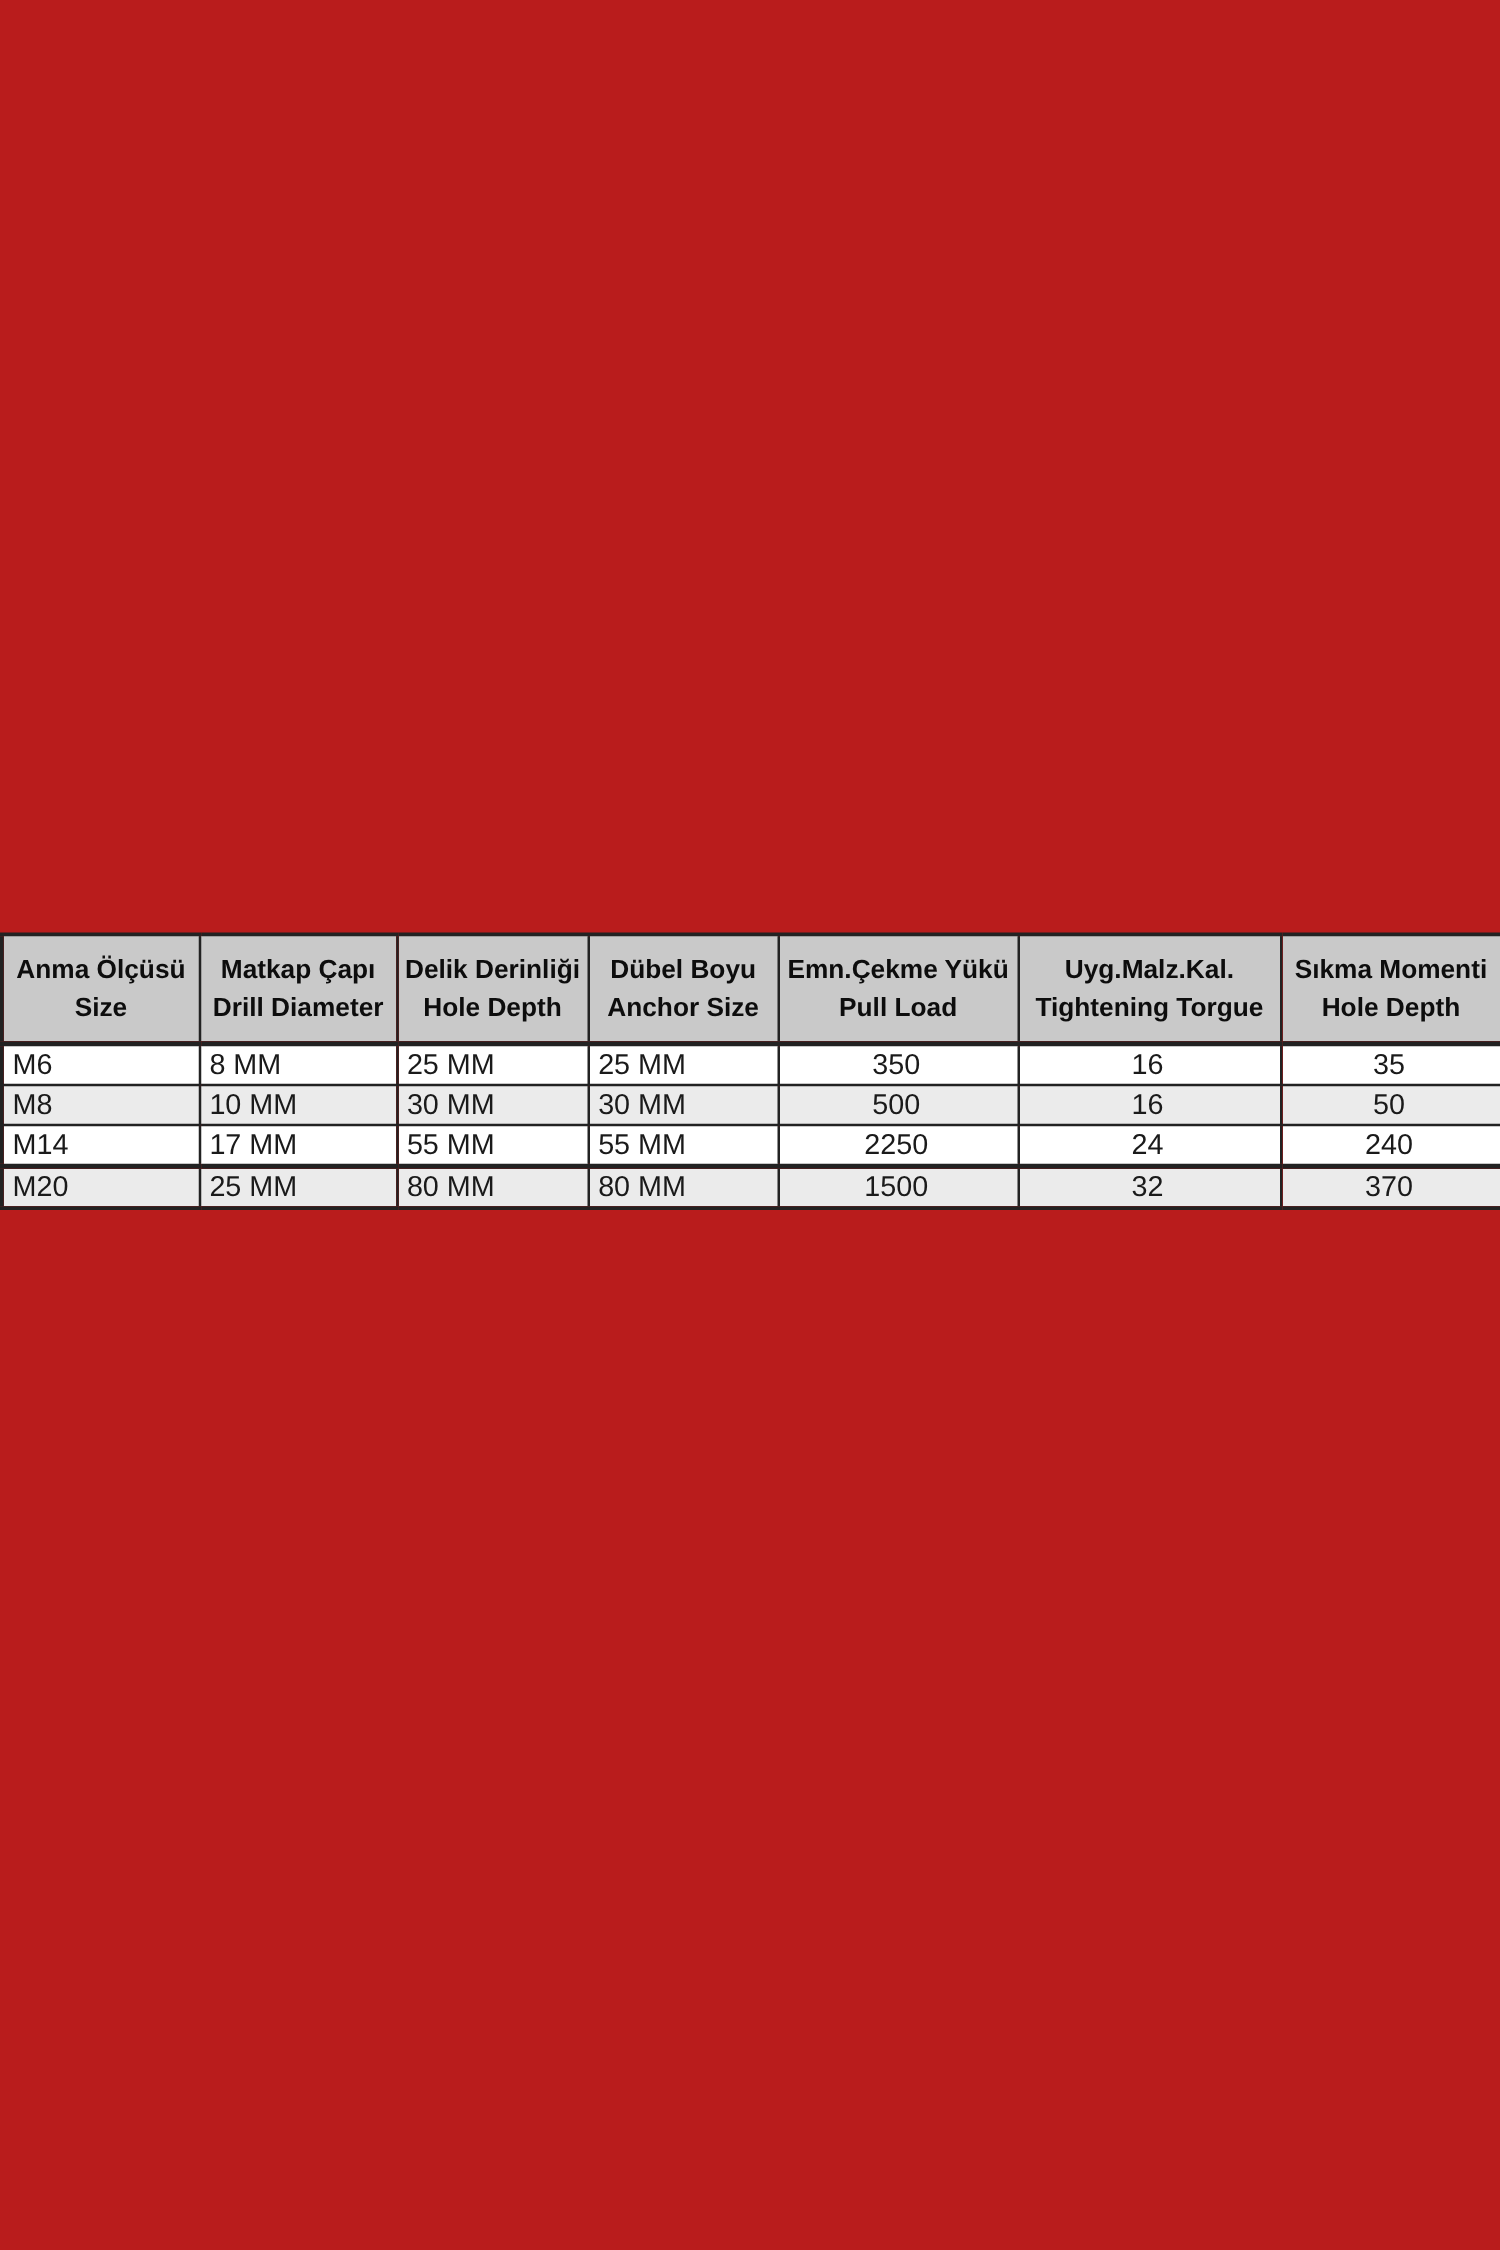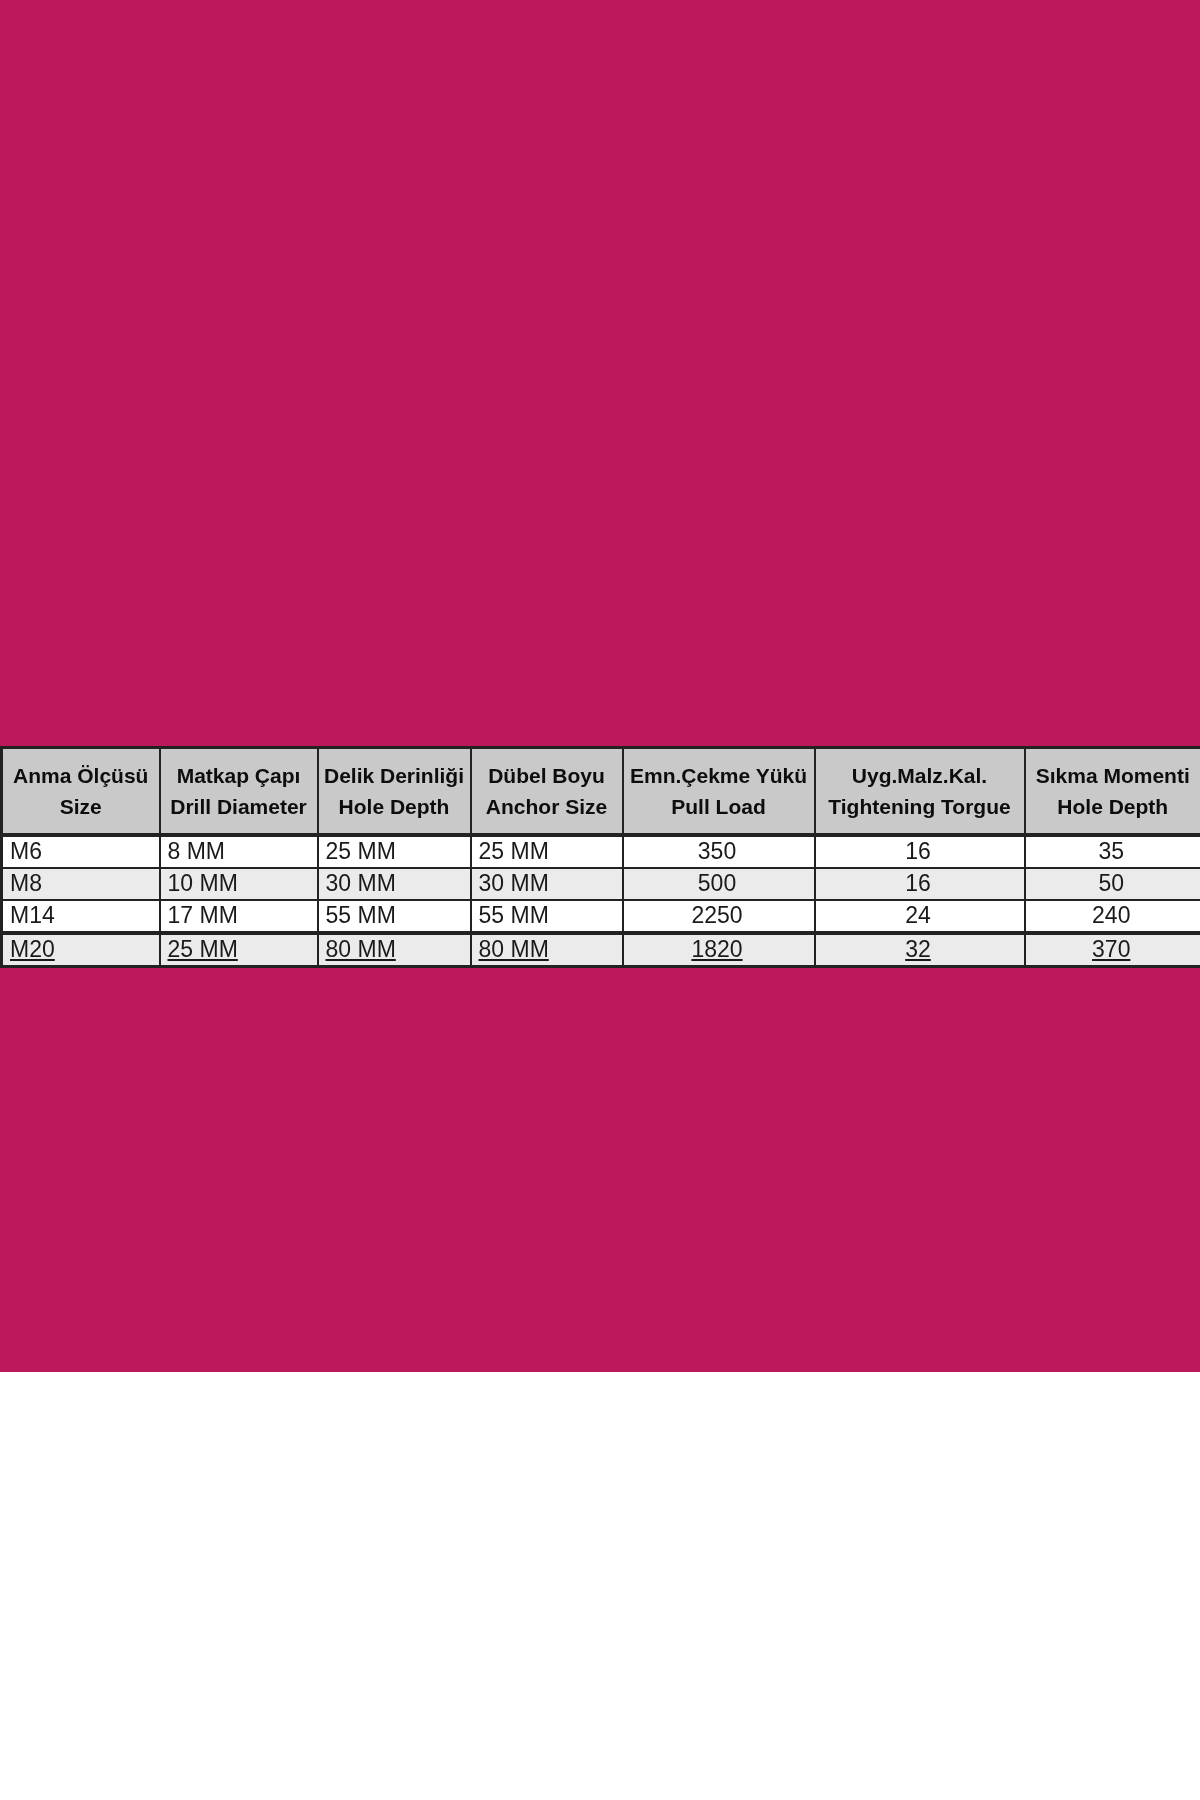--- a/index.html
+++ b/index.html
@@ -3,22 +3,22 @@
 <meta charset="utf-8">
 <style>
   * { margin: 0; padding: 0; box-sizing: border-box; }
   html, body {
     background: #ffffff;
     font-family: "Liberation Sans", sans-serif;
   }
   .page {
     position: relative;
     width: 1200px;
-    height: 1372px;
-    background: #be185d;
+    height: 1800px;
+    background: #b91c1c;
     overflow: hidden;
   }
   table.spec-table {
     position: absolute;
     left: 0;
     top: 746px;
     width: 1200px;
     border-collapse: collapse;
     table-layout: fixed;
     border: 3px solid var(--border-color, #222222);
@@ -55,21 +55,20 @@
   .spec-table tbody td.num {
     text-align: center;
     padding: 1px 5px 2px 2px;
   }
   .spec-table tbody tr:nth-child(even) td {
     background: var(--row-alt-bg, #ebebeb);
   }
   .spec-table tbody tr:last-child td {
     border-top: 4px solid var(--border-color, #222222);
     border-bottom: 3px solid var(--border-color, #222222);
-    text-decoration: underline;
   }
 </style>
 </head>
 <body>
 
 <div class="page">
   <table class="spec-table" style="--header-bg: #c9c9c9; --row-alt-bg: #ebebeb; --border-color: #222222;">
     <colgroup>
       <col style="width:158px">
       <col style="width:158px">
@@ -137,19 +136,19 @@
           <td>55 MM</td>
           <td class="num">2250</td>
           <td class="num">24</td>
           <td class="num">240</td>
         </tr>
         <tr>
           <td>M20</td>
           <td>25 MM</td>
           <td>80 MM</td>
           <td>80 MM</td>
-          <td class="num">1820</td>
+          <td class="num">1500</td>
           <td class="num">32</td>
           <td class="num">370</td>
         </tr>
       </tbody>
   </table>
 </div>
 
 </body></html>

